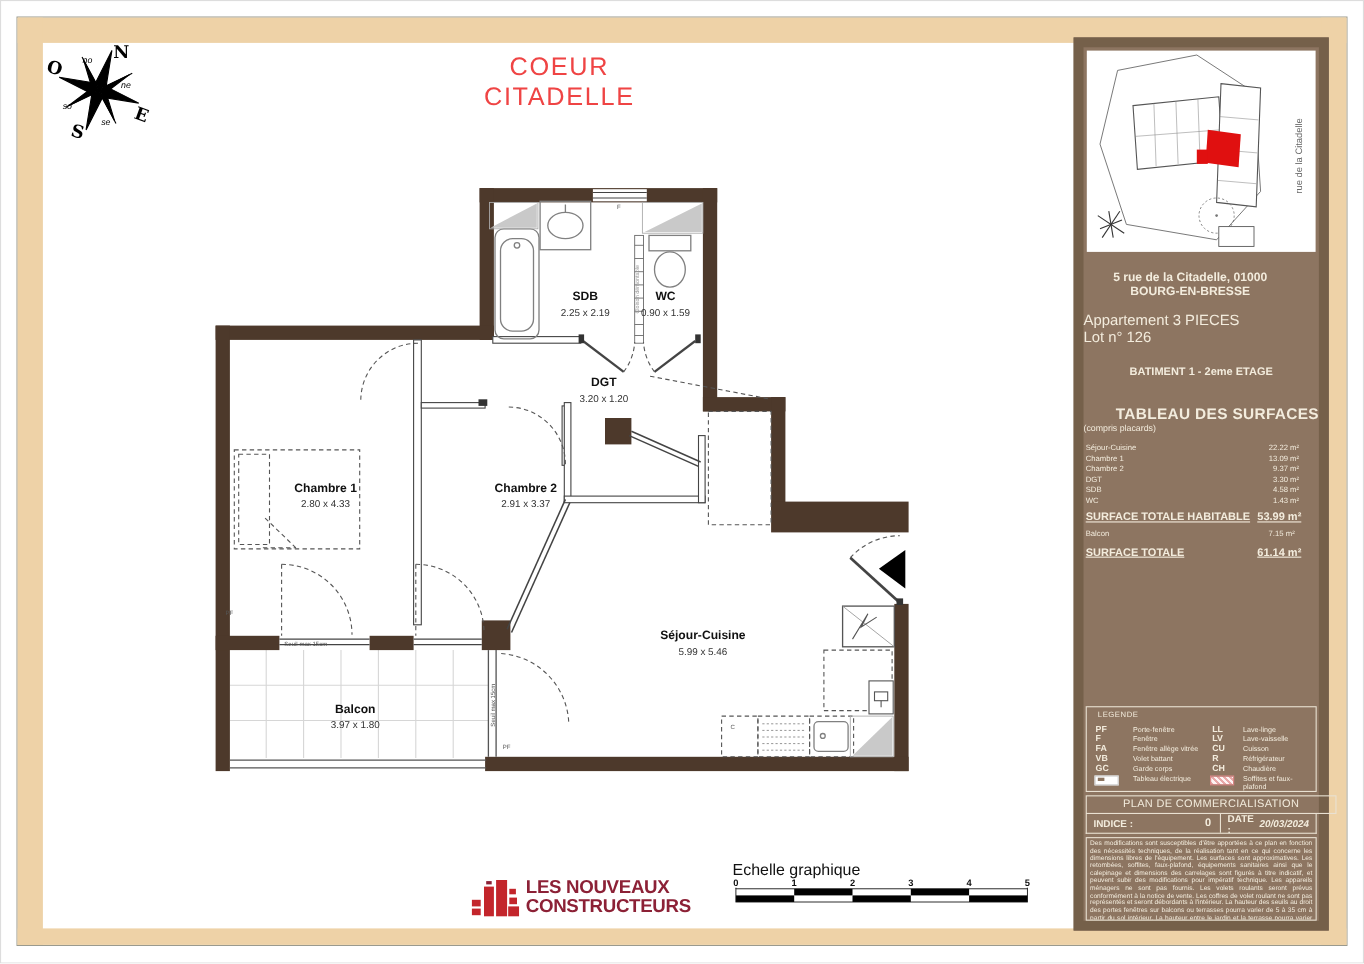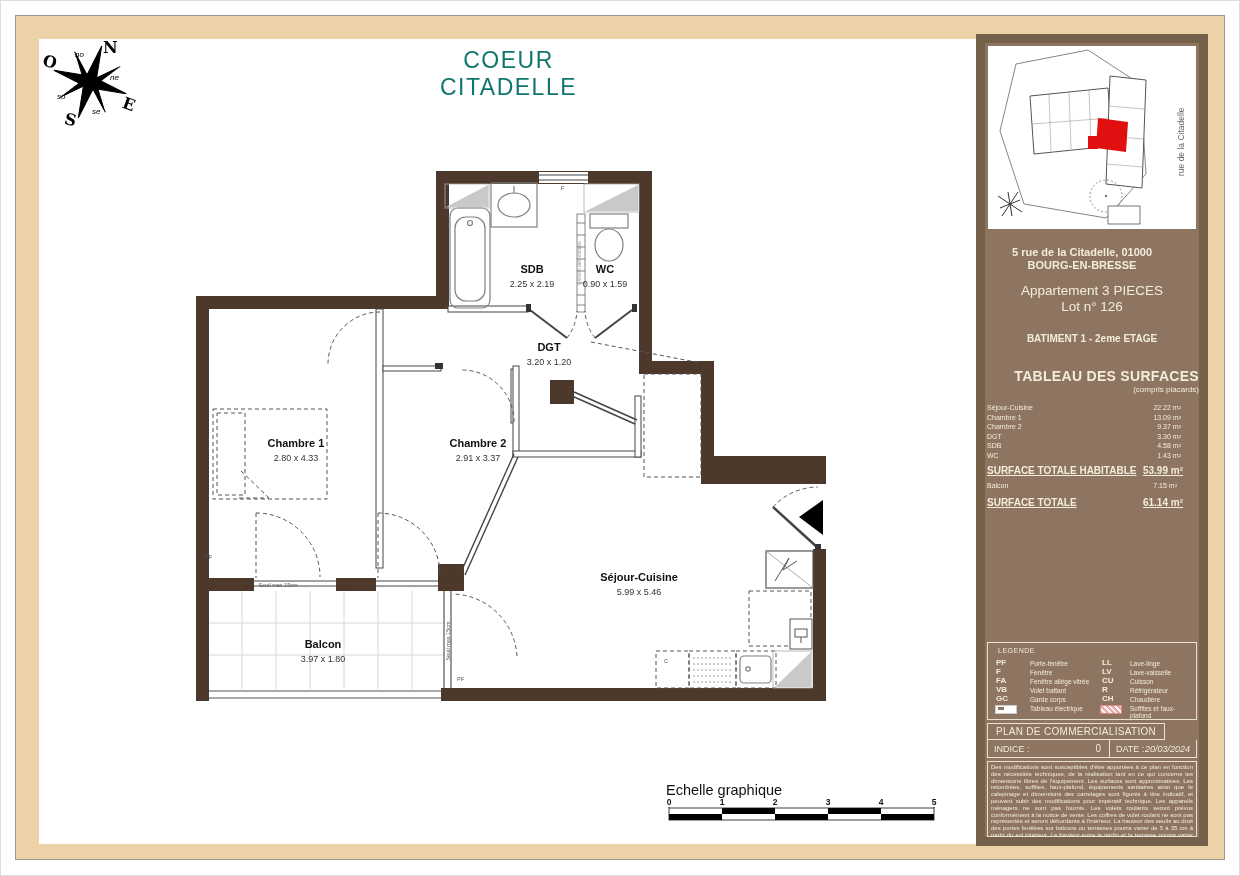--- a/index.html
+++ b/index.html
@@ -5,48 +5,48 @@
   html,body{margin:0;padding:0;background:#fff;}
   .page{position:relative;width:1240px;height:876px;background:#fff;overflow:hidden;
         font-family:"Liberation Sans",sans-serif;border:1px solid #ddd;box-sizing:border-box;}
   .frameline{position:absolute;left:14px;top:14px;width:1210px;height:845px;border:1px solid #9a9a8e;box-sizing:border-box;z-index:0;}
   .band{position:absolute;background:#eed2a7;z-index:1;}
   .band-top{left:15px;top:15px;width:1208px;height:23px;}
   .band-left{left:15px;top:15px;width:23px;height:843px;}
   .band-right{left:1200px;top:15px;width:23px;height:843px;}
   .band-bottom{left:15px;top:843px;width:1208px;height:15px;}
   .title{position:absolute;left:395px;top:46px;width:225px;text-align:center;z-index:2;
-         font-size:23px;letter-spacing:1.5px;color:#0f766e;}
+         font-size:23px;letter-spacing:1.5px;color:#ef4444;}
   .compass{position:absolute;left:36px;top:26px;z-index:2;}
   .plan{position:absolute;left:180px;top:158px;z-index:2;}
   
   .sidebar{position:absolute;left:975px;top:33px;width:232px;height:812px;z-index:3;
            background:#8d7561;border:9px solid #75604a;box-sizing:border-box;color:#f3ecdd;}
   .sb-abs{position:absolute;}
   .siteplan{left:3px;top:3px;width:208px;height:183px;background:#fff;}
   .addr{left:0;width:194px;text-align:center;font-weight:bold;font-size:11px;}
-  .apt{left:0;width:214px;text-align:center;font-size:13.5px;}
+  .apt{left:0;width:214px;text-align:left;font-size:13.5px;}
   .bat{left:0;width:214px;text-align:center;font-weight:bold;font-size:10px;}
   .tds{left:0;width:214px;text-align:right;font-weight:bold;font-size:14px;letter-spacing:.3px;}
-  .tds-sub{left:0;width:214px;text-align:right;font-size:8px;}
+  .tds-sub{left:0;width:214px;text-align:left;font-size:8px;}
   .srow{left:2px;width:194px;display:flex;justify-content:space-between;font-size:7px;line-height:9.5px;}
   .trow{left:2px;width:196px;display:flex;justify-content:space-between;font-weight:bold;font-size:10px;text-decoration:underline;}
   .brow{left:2px;width:190px;display:flex;justify-content:space-between;font-size:7px;}
   .legendbox{left:2px;top:599px;width:210px;height:78px;border:1px solid #e9e1d2;box-sizing:border-box;}
   .leg-title{position:absolute;left:10px;top:4px;font-size:7px;letter-spacing:.5px;}
   .leg-abbr{position:absolute;font-size:8px;font-weight:bold;}
   .leg-lbl{position:absolute;font-size:6.5px;}
   .icon-te{position:absolute;width:20px;height:7px;background:#fff;border:1px solid #ccc;}
   .icon-te i{position:absolute;left:2px;top:1px;width:6px;height:3px;background:#8d7561;display:block;}
   .icon-hatch{position:absolute;width:20px;height:7px;border:1px solid #d88;
      background:repeating-linear-gradient(45deg,#e8a9a9 0 2px,#fdf3f3 2px 4px);}
-  .plancom{left:2px;top:680px;width:178px;height:17px;border:1px solid #e9e1d2;box-sizing:border-box;
+  .plancom{left:2px;top:680px;width:228px;height:17px;border:1px solid #e9e1d2;box-sizing:border-box;
            text-align:center;font-size:10px;line-height:16px;letter-spacing:.3px;}
   .indrow{left:2px;top:697px;width:210px;height:18px;border:1px solid #e9e1d2;border-top:none;box-sizing:border-box;
-          display:flex;font-size:9px;}
+          display:flex;font-size:9px;font-weight:bold;}
   .indrow .c1{width:122px;border-right:1px solid #e9e1d2;display:flex;justify-content:space-between;align-items:center;padding:0 8px 0 6px;box-sizing:border-box;}
   .indrow .c2{flex:1;display:flex;justify-content:space-between;align-items:center;padding:0 6px;box-sizing:border-box;}
   .ind-val{font-size:10px;}
   .date-val{font-style:italic;font-size:9px;}
   .disc{left:2px;top:718px;width:210px;height:76px;border:1px solid #e9e1d2;box-sizing:border-box;
         font-size:6px;line-height:6.8px;padding:2px 3px;text-align:justify;overflow:hidden;}
   
   .logo{position:absolute;left:425px;top:792px;z-index:2;display:flex;align-items:center;}
   .logo-text{margin-left:6px;color:#8c2136;font-weight:bold;font-size:17px;line-height:17px;letter-spacing:-.3px;}
   .scale{position:absolute;left:662px;top:780px;z-index:2;}
@@ -378,20 +378,38 @@
         <span class="ind-val">0</span>
       </span>
       <span class="c2">
         <span>DATE :</span>
         <span class="date-val">20/03/2024</span>
       </span>
     </div>
     <div class="sb-abs disc">Des modifications sont susceptibles d'être apportées à ce plan en fonction des nécessités techniques, de la réalisation tant en ce qui concerne les dimensions libres de l'équipement. Les surfaces sont approximatives. Les retombées, soffites, faux-plafond, équipements sanitaires ainsi que le calepinage et dimensions des carrelages sont figurés à titre indicatif, et peuvent subir des modifications pour impératif technique. Les appareils ménagers ne sont pas fournis. Les volets roulants seront prévus conformément à la notice de vente. Les coffres de volet roulant ne sont pas représentés et seront débordants à l'intérieur. La hauteur des seuils au droit des portes fenêtres sur balcons ou terrasses pourra varier de 5 à 35 cm à partir du sol intérieur. La hauteur entre le jardin et la terrasse pourra varier entre 0 et 60 cm. Les jardins ne seront pas nécessairement plats et pourront comporter des talus et des pentes.</div>
   </div>
 
+  <div class="logo">
+    <svg width="46" height="44" viewBox="0 0 46 44">
+      <g fill="#c3252b">
+        <rect x="3" y="25" width="8" height="6"></rect>
+          <rect x="3" y="33" width="8" height="6"></rect>
+        <rect x="14" y="13" width="9" height="27"></rect>
+          <rect x="25" y="7" width="10" height="33"></rect>
+        <rect x="37" y="15" width="6" height="5"></rect>
+          <rect x="37" y="23" width="7" height="6"></rect>
+        <rect x="36" y="31" width="10" height="9"></rect>
+      </g>
+      <rect x="16" y="8" width="5" height="3" fill="#8c2136"></rect>
+    </svg>
+    <div class="logo-text">
+      <div>LES NOUVEAUX</div>
+      <div>CONSTRUCTEURS</div>
+    </div>
+  </div>
 
   <svg class="scale" width="280" height="45" viewBox="0 0 280 45">
     <text x="3" y="14" font-size="14.5" fill="#111" font-family="Liberation Sans, sans-serif">Echelle graphique</text>
     <g font-size="8.5" font-weight="bold" fill="#111" text-anchor="middle" font-family="Liberation Sans, sans-serif">
       <text x="6" y="24">0</text>
       <text x="59" y="24">1</text>
       <text x="112" y="24">2</text>
       <text x="165" y="24">3</text>
       <text x="218" y="24">4</text>
       <text x="271" y="24">5</text>

